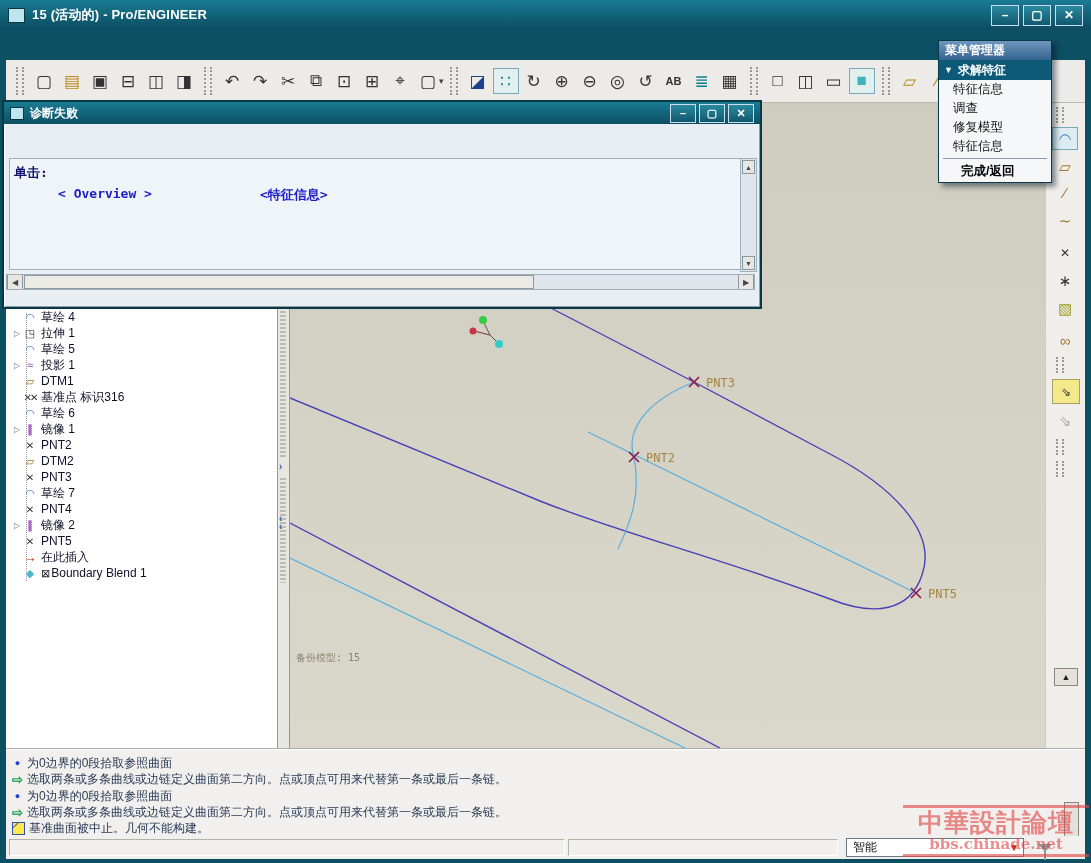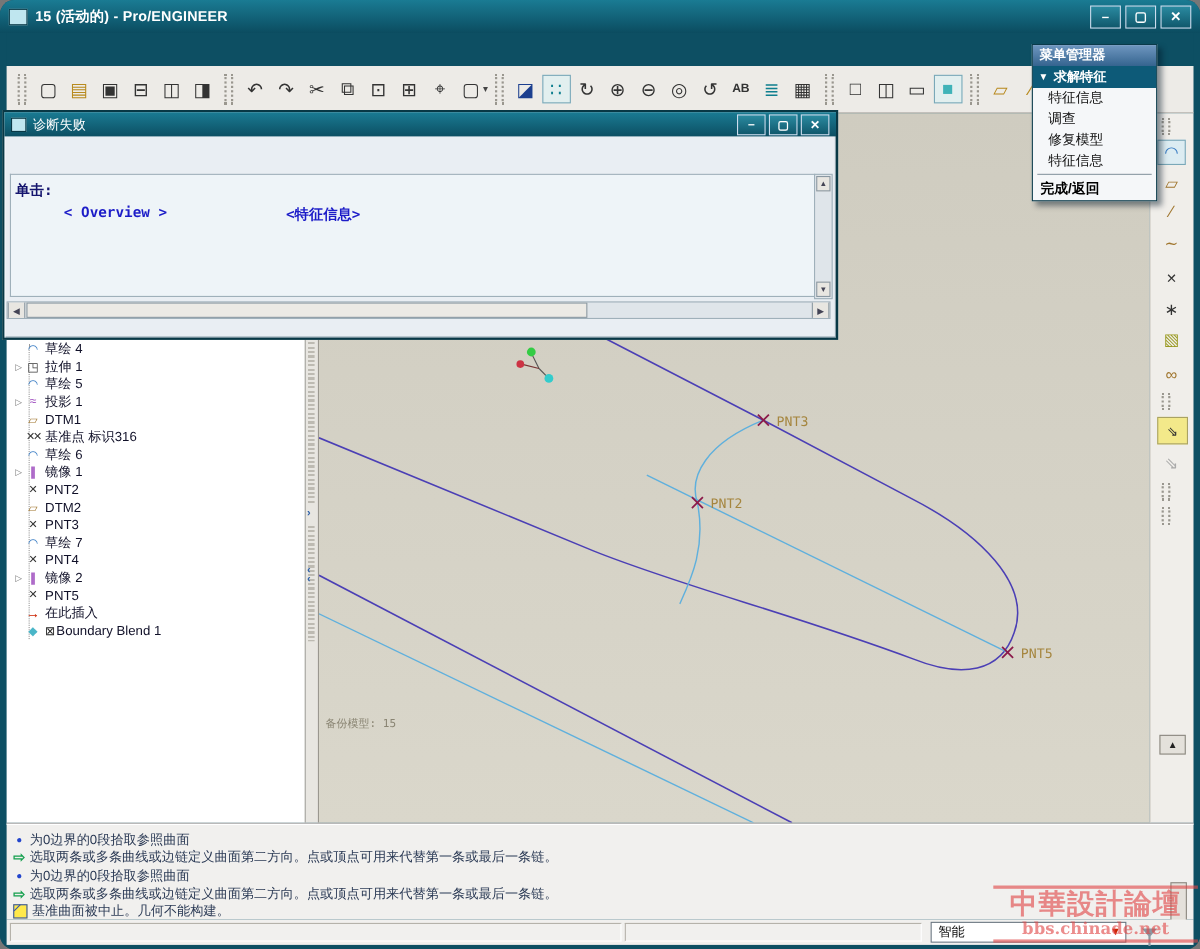--- a/index.html
+++ b/index.html
@@ -1,17 +1,17 @@
 <!DOCTYPE html>
 <html><head>
 <meta charset="utf-8">
 <style>
   html,body{margin:0;padding:0;background:#777;}
   .screen{position:relative;width:1091px;height:863px;overflow:hidden;
-    font-family:"Liberation Sans",sans-serif;background:#0d4f63;-webkit-user-select:none;user-select:none;border-radius:13px;}
+    font-family:"Liberation Sans",sans-serif;background:#0d4f63;-webkit-user-select:none;user-select:none;}
   .abs{position:absolute;}
 
   
   .titlebar{left:0;top:0;width:1091px;height:30px;background:linear-gradient(#1a7b93,#0b4c60);
     display:flex;align-items:center;padding:0 8px;box-sizing:border-box;color:#fff;}
   .app-icon{width:15px;height:13px;background:#bfe6ef;border:1px solid #083845;margin-right:7px;}
   .title-text{font-size:13px;font-weight:bold;letter-spacing:.2px;}
   .winbtns{margin-left:auto;display:flex;gap:4px;}
   .winbtn{width:26px;height:19px;background:linear-gradient(#2a8aa0,#10586c);border:1px solid #cde;
     color:#fff;font-size:12px;font-weight:bold;display:flex;align-items:center;justify-content:center;}
@@ -62,21 +62,21 @@
   .rgrip{position:absolute;left:10px;width:4px;height:16px;border-left:2px dotted #9a978f;border-right:2px dotted #9a978f;}
   .rscroll{position:absolute;left:8px;top:565px;width:22px;height:16px;background:#e4e1db;border:1px solid #8a877f;
     font-size:9px;color:#222;display:flex;align-items:center;justify-content:center;}
 
   
   .dialog{left:2px;top:100px;width:756px;height:205px;background:#e9eef3;border:2px solid #083845;
     box-shadow:inset 1px 1px 0 #f6fafc, inset -1px -1px 0 #8aa0aa;z-index:30;}
   .dlg-title{position:absolute;left:0;top:0;right:0;height:22px;background:linear-gradient(#1a7b93,#0c4f63);
     display:flex;align-items:center;color:#fff;padding:0 6px;}
   .dlg-icon{width:12px;height:11px;background:#bfe6ef;border:1px solid #083845;margin-right:6px;}
-  .dlg-title-text{font-size:12px;font-weight:normal;}
+  .dlg-title-text{font-size:12px;font-weight:bold;}
   .dlg-btns{margin-left:auto;display:flex;gap:3px;}
   .dlg-btn{width:24px;height:17px;background:linear-gradient(#2a8aa0,#10586c);border:1px solid #cde;
     color:#fff;font-size:11px;font-weight:bold;display:flex;align-items:center;justify-content:center;}
   .dlg-menu{position:absolute;left:0;top:22px;right:0;height:30px;background:#eef3f6;border-bottom:1px solid #b9c2c8;
     display:flex;align-items:center;padding-left:8px;}
   .dlg-menu span{font-size:13px;color:#111;padding:2px 9px;}
   .dlg-body{position:absolute;left:5px;top:56px;width:731px;height:110px;background:#eef4f8;
     border:1px solid #9fb0ba;border-right:none;font-family:"DejaVu Sans Mono",monospace;
     color:#15156e;font-size:13px;font-weight:600;}
   .dlg-line{position:absolute;white-space:pre;}
@@ -92,21 +92,21 @@
   
   .mmgr{left:938px;top:40px;width:112px;background:#f5f7f9;border:1px solid #0a3a4a;z-index:40;
     box-shadow:4px 4px 5px rgba(0,20,35,.45);}
   .mmgr-title{height:19px;background:linear-gradient(#6f97c0,#35648f);color:#fff;font-size:12px;font-weight:bold;
     display:flex;align-items:center;padding-left:6px;}
   .mmgr-head{height:20px;background:#0d5a78;color:#fff;font-size:12px;font-weight:bold;
     display:flex;align-items:center;padding-left:5px;gap:5px;}
   .mmgr-head .tri{font-size:9px;}
   .mmgr-item{height:19px;font-size:12.5px;color:#101010;display:flex;align-items:center;padding-left:14px;}
   .mmgr-sep{border-top:1px solid #8a98a2;margin:2px 4px;}
-  .mmgr-done{height:21px;font-size:12.5px;font-weight:bold;color:#000;display:flex;align-items:center;padding-left:7px;}
+  .mmgr-done{height:21px;font-size:12.5px;font-weight:bold;color:#000;display:flex;align-items:center;padding-left:22px;}
 
   
   .msgs{left:6px;top:748px;width:1079px;height:88px;background:#f1f0ee;border-top:2px groove #fff;box-sizing:border-box;}
   .msg{position:absolute;left:4px;height:16px;display:flex;align-items:center;font-size:12px;color:#2b3a55;white-space:nowrap;}
   .mi{width:15px;text-align:center;margin-right:2px;flex:none;}
   .mi-bullet{color:#2244cc;font-size:9px;} .mi-arrow{color:#18a050;font-weight:bold;font-size:13px;}
   .mi-warn{width:11px;height:11px;background:#ffe94a;border:1px solid #3355aa;margin:0 4px 0 2px;position:relative;flex:none;}
   .mi-warn::after{content:"";position:absolute;left:1px;top:1px;width:8px;height:8px;border-left:1px solid #3355aa;transform:rotate(45deg);}
   .msg-sb{position:absolute;right:6px;top:52px;width:13px;height:34px;background:#e4e1db;border:1px solid #8a877f;}
 

